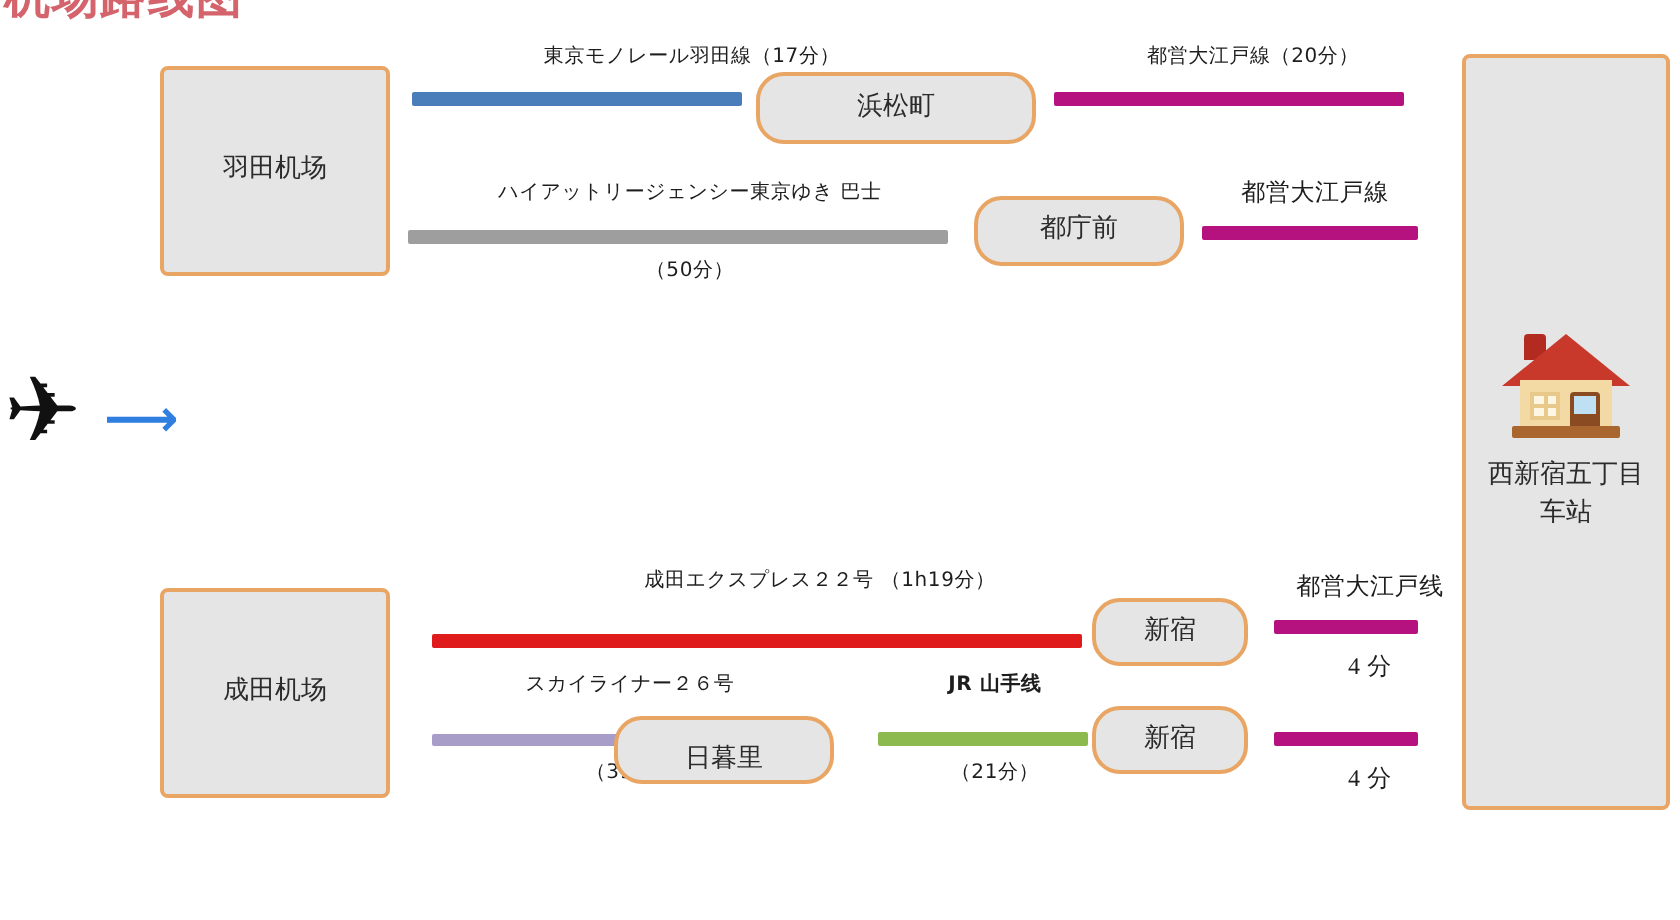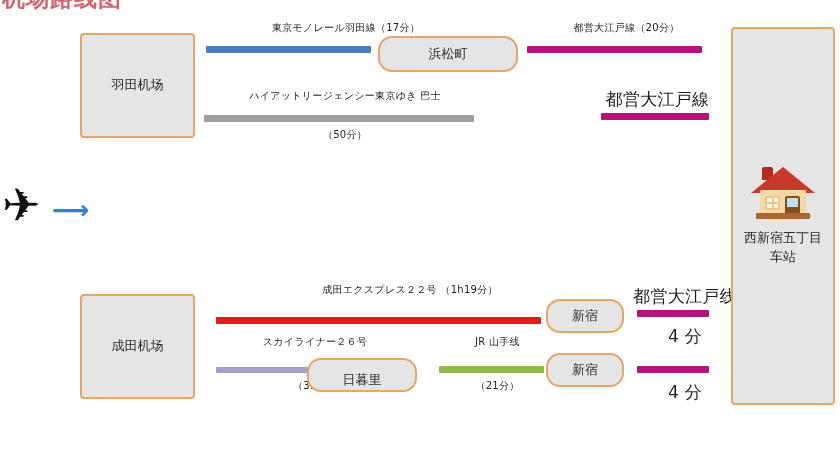--- a/index.html
+++ b/index.html
@@ -58,21 +58,21 @@
 
   
   .lbl {
     position: absolute;
     font-size: 10px;
     color: #1d1d1d;
     white-space: nowrap;
     text-align: center;
     letter-spacing: 0.3px;
   }
-  .lbl.sm { font-size: 17px; }
+  .lbl.sm { font-size: 12px; font-family: Liberation Serif, serif; }
 
   
   .plane {
     position: absolute;
     color: #111111;
     font-size: 46px;
     line-height: 1;
   }
   .arrow {
     position: absolute;
@@ -171,40 +171,43 @@
     <span>浜松町</span>
   </div>
 
   <div class="lbl" style="left:519px; top:21px; width:215px;">都営大江戸線（20分）</div>
   <div class="bar" style="left:527px; top:46px; width:175px; background:#b5127f;"></div>
 
   <div class="lbl" style="left:200px; top:89px; width:290px;">ハイアットリージェンシー東京ゆき 巴士</div>
   <div class="bar" style="left:204px; top:115px; width:270px; background:#9e9e9e;"></div>
   <div class="lbl" style="left:200px; top:128px; width:290px;">（50分）</div>
 
+  <div class="box" style="left:487px; top:98px; width:105px; height:35px;">
+    <span>都庁前</span>
+  </div>
 
   <div class="lbl sm" style="left:600px; top:88px; width:115px;">都営大江戸線</div>
   <div class="bar" style="left:601px; top:113px; width:108px; background:#b5127f;"></div>
 
   <div class="box big" style="left:80px; top:294px; width:115px; height:105px;">
     <span>成田机场</span>
   </div>
 
   <div class="lbl" style="left:210px; top:283px; width:400px;">成田エクスプレス２２号 （1h19分）</div>
   <div class="bar" style="left:216px; top:317px; width:325px; background:#e01b1b;"></div>
 
   <div class="lbl" style="left:200px; top:335px; width:230px;">スカイライナー２６号</div>
   <div class="bar thin" style="left:216px; top:367px; width:105px; background:#a89cc8;"></div>
   <div class="lbl" style="left:200px; top:379px; width:230px;">（39分）</div>
 
   <div class="box" style="left:307px; top:358px; width:110px; height:34px;align-items:flex-end;">
     <span>日暮里</span>
   </div>
 
-  <div class="lbl" style="left:420px; top:335px; width:155px;">JR 山手线</div>
+  <div class="lbl" style="left:420px; top:335px; width:155px;font-weight:bold;">JR 山手线</div>
   <div class="bar" style="left:439px; top:366px; width:105px; background:#8dba4f;"></div>
   <div class="lbl" style="left:420px; top:379px; width:155px;">（21分）</div>
 
   <div class="box" style="left:546px; top:299px; width:78px; height:34px;">
     <span>新宿</span>
   </div>
 
   <div class="lbl sm" style="left:630px; top:285px; width:110px;">都営大江戸线</div>
   <div class="bar" style="left:637px; top:310px; width:72px; background:#b5127f;"></div>
   <div class="lbl sm" style="left:630px; top:325px; width:110px;">4 分</div>

